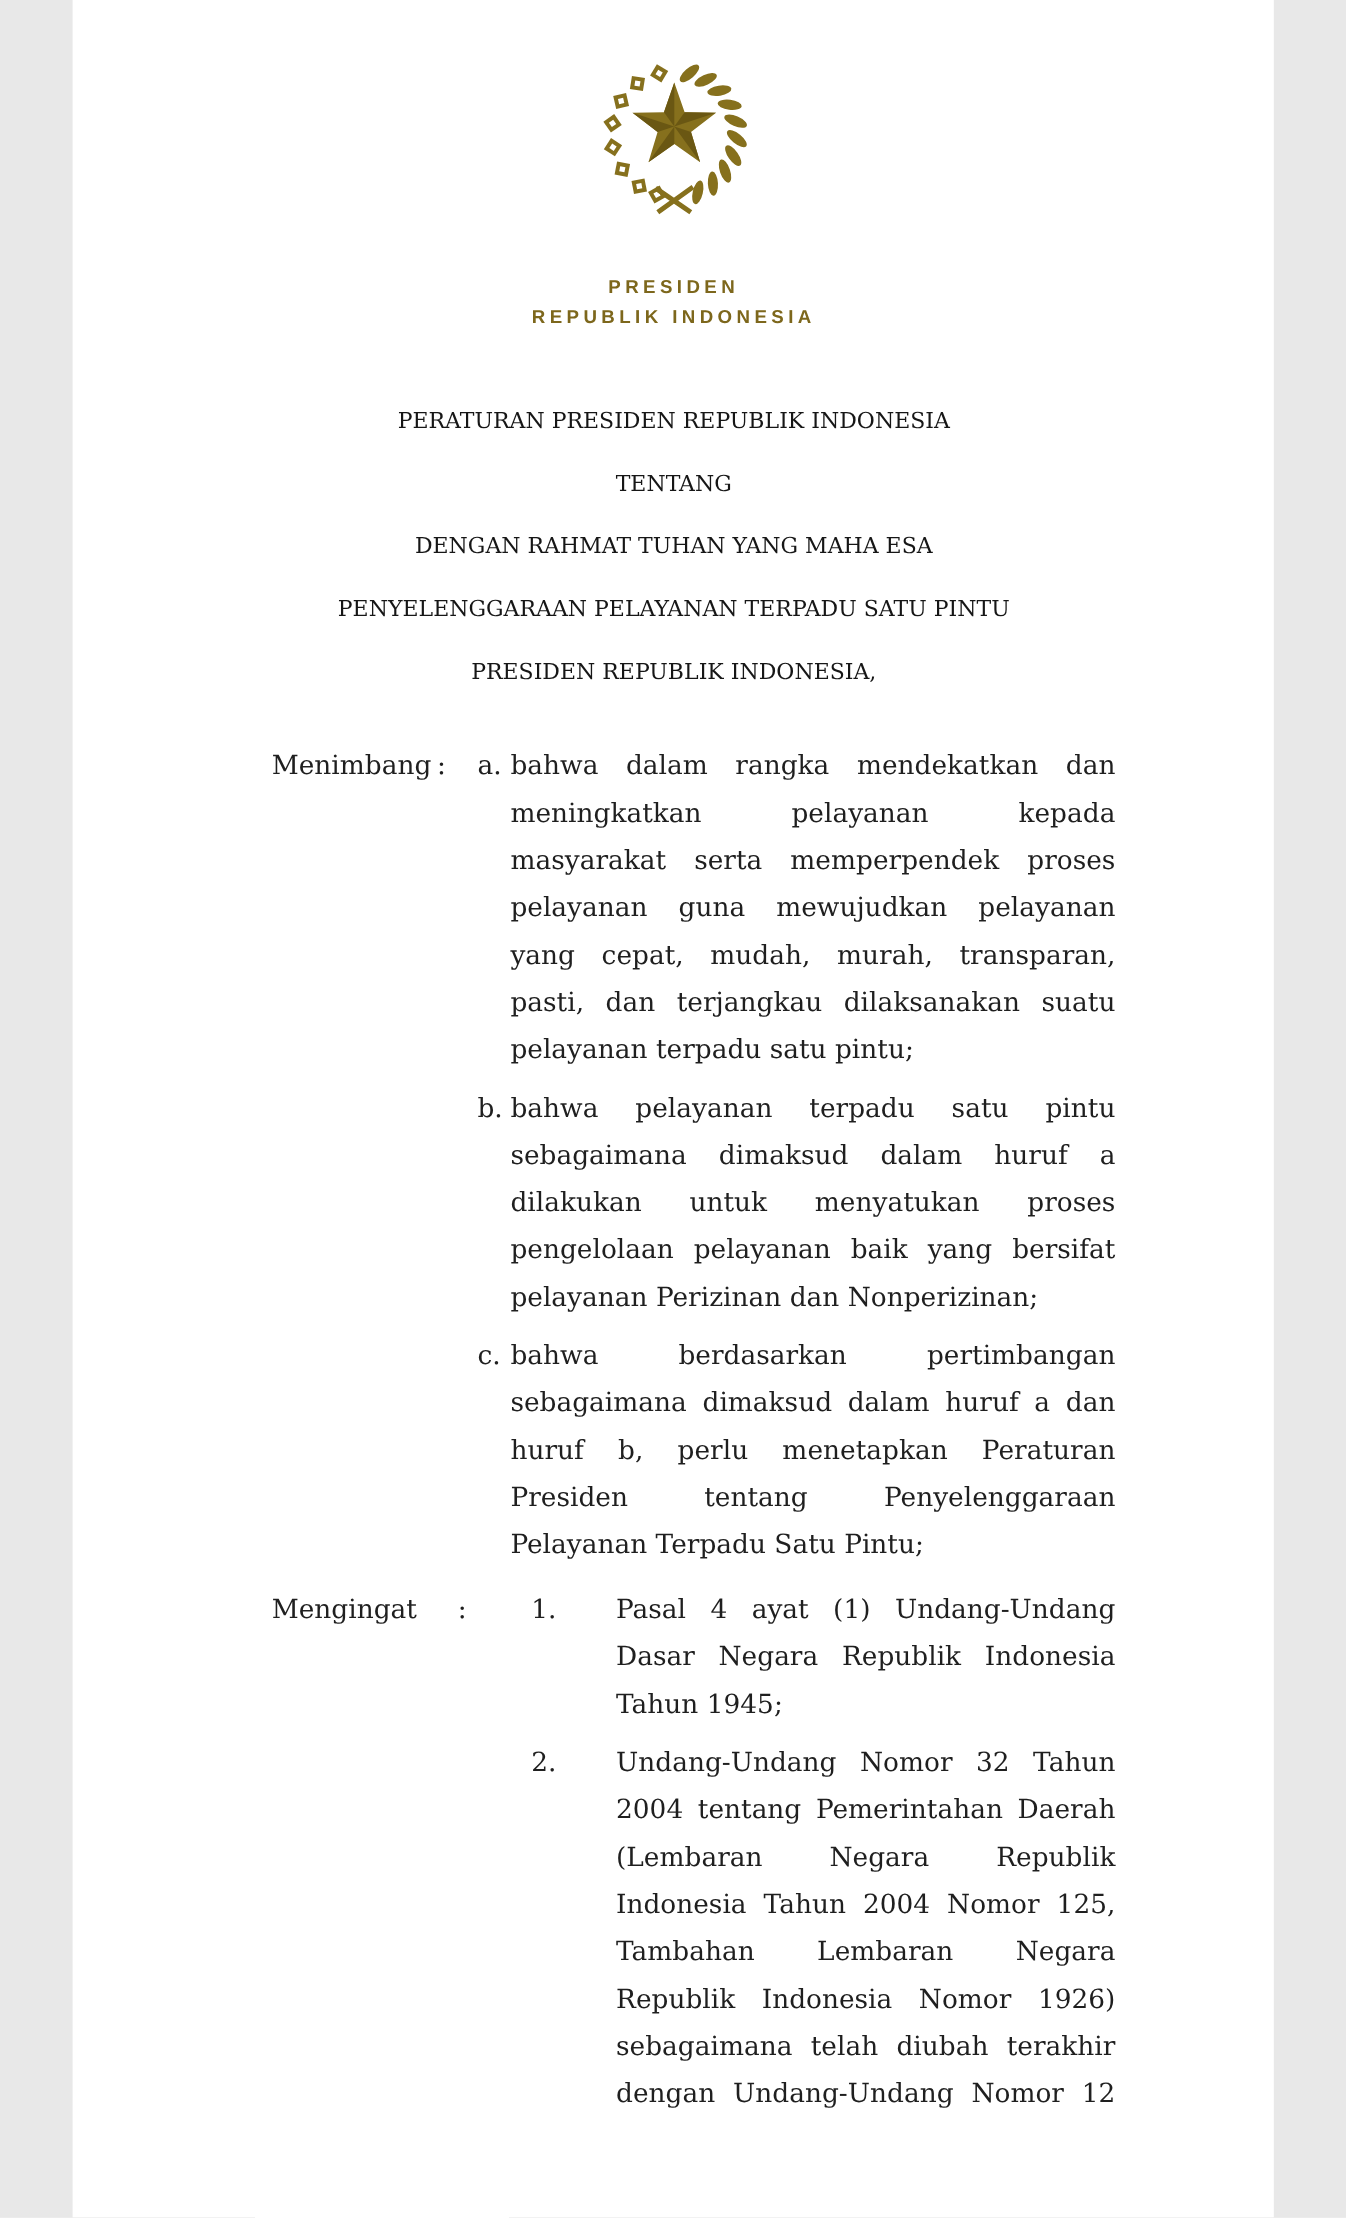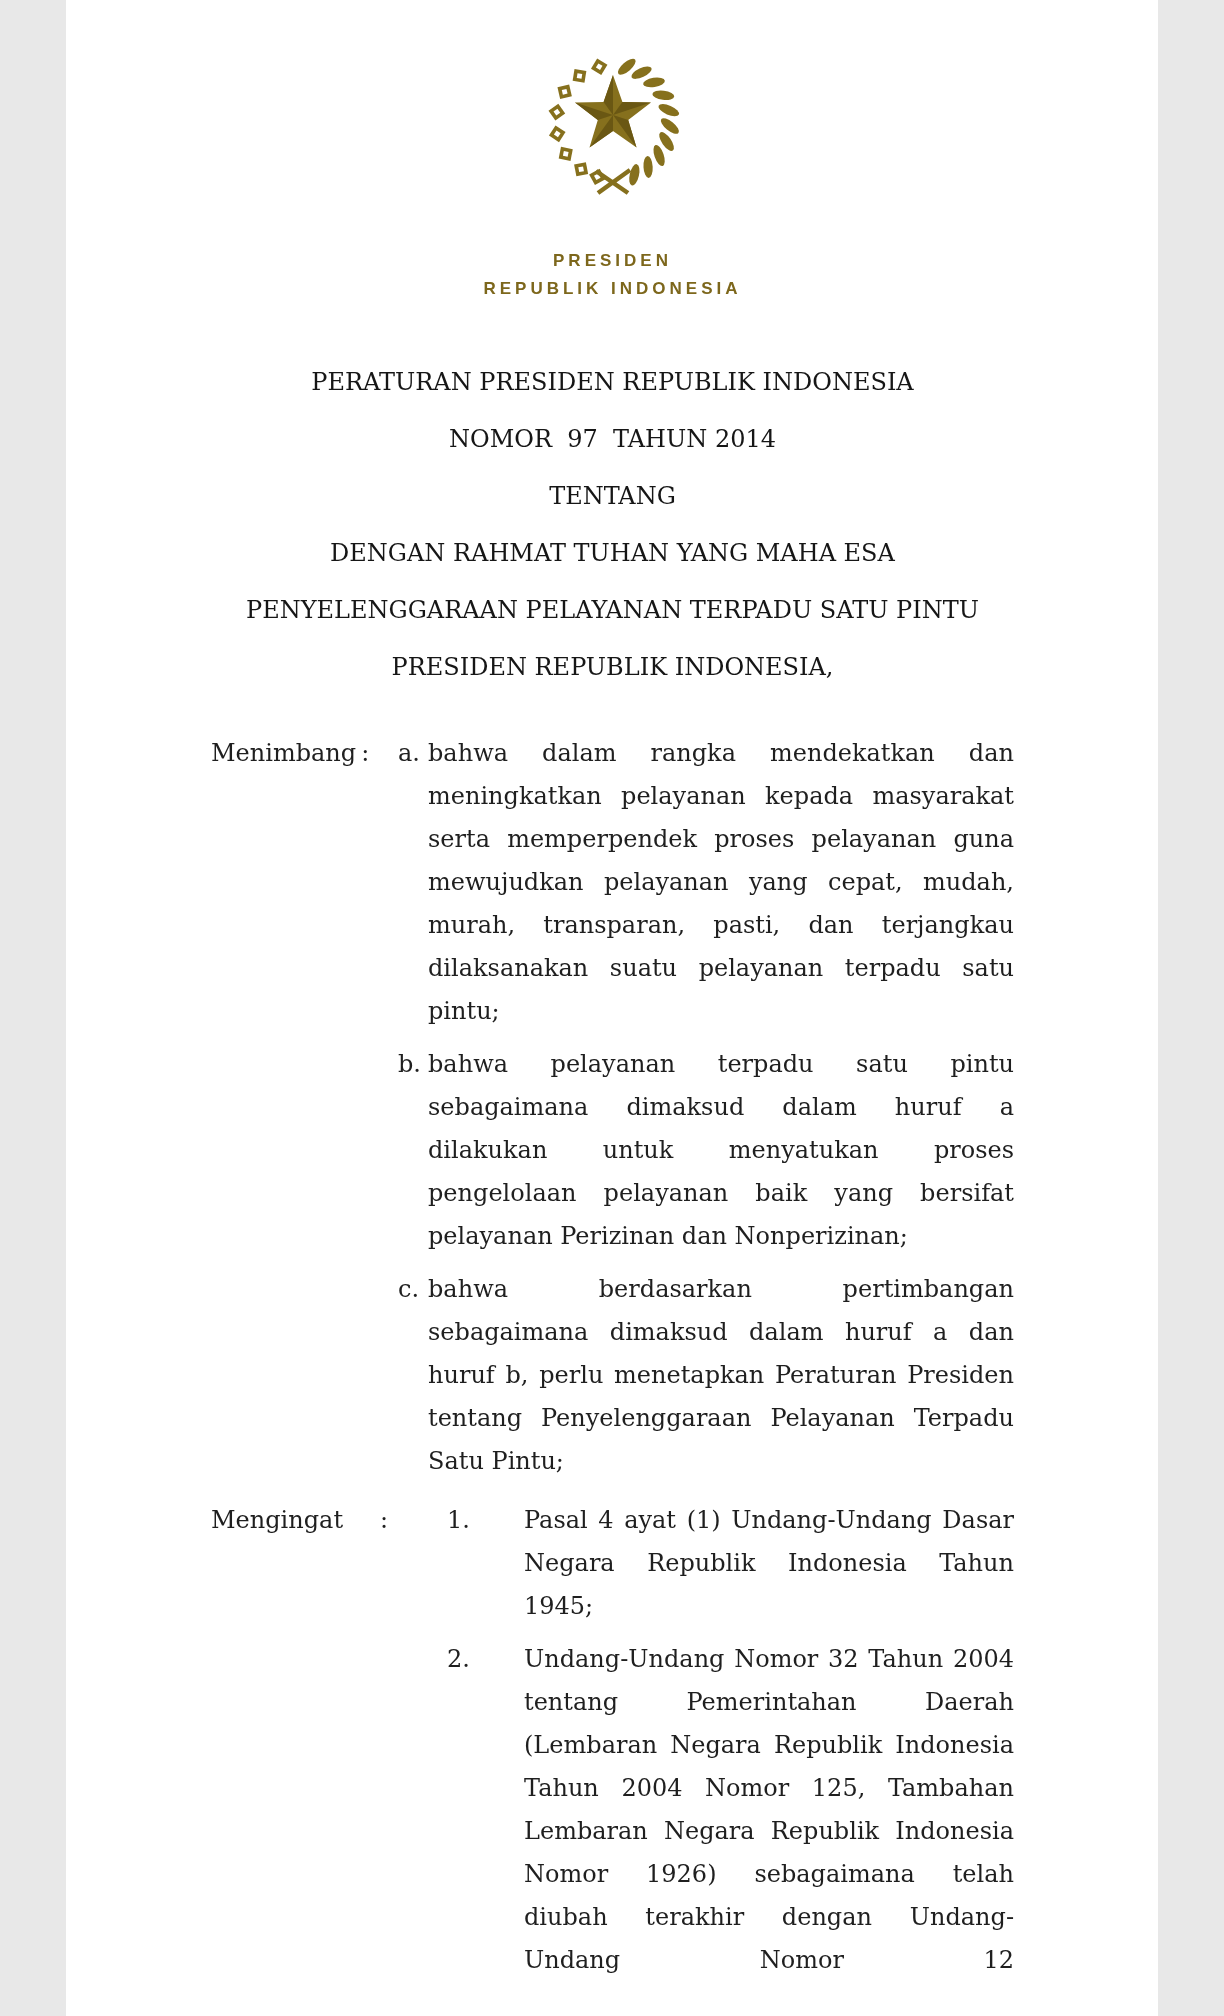--- a/index.html
+++ b/index.html
@@ -26,28 +26,28 @@
     line-height: 22px;
     letter-spacing: 4px;
     color: #7d671c;
   }
   .letterhead-line1 { margin-top: 44px; }
   .letterhead-line2 { margin-top: 6px; }
   
   .title-block { margin-top: 54px; }
   .title-line {
     text-align: center;
-    font-size: 24px;
+    font-size: 20px;
     line-height: 57px;
     white-space: pre-wrap;
     color: #161616;
   }
   
   .doc-body { margin-top: 36px; font-size: 24px; }
-  .sec .row { display: grid; }
+  .sec .row { display: grid; margin-left: 36px; }
   .sec-menimbang .row { grid-template-columns: 187px 30px 1fr; }
   .sec-mengingat .row { grid-template-columns: 196px 37px 1fr; gap: 40px; }
   .row + .row { margin-top: 10px; }
   .sec-mengingat { margin-top: 16px; }
   .label-cell, .marker-cell, .text-cell { line-height: 43px; }
   .colon-menimbang { margin-left: 5px; }
   .colon-mengingat { margin-left: 37px; }
   .text-cell { text-align: justify; }
   .text-cell.force-last { text-align-last: justify; }
   
@@ -147,21 +147,20 @@
 
         <path d="M65 151 L97 128 M63 129 L95 151" stroke="#86701d" stroke-width="4.5" fill="none"></path>
       </g>
     </svg>
     <div class="letterhead-line1">PRESIDEN</div>
     <div class="letterhead-line2">REPUBLIK INDONESIA</div>
   </div>
 
   <div class="title-block">
     <div class="title-line">PERATURAN PRESIDEN REPUBLIK INDONESIA</div>
-    <div class="title-line">NOMOR  97  TAHUN 2014</div>
     <div class="title-line">TENTANG</div>
     <div class="title-line">DENGAN RAHMAT TUHAN YANG MAHA ESA</div>
     <div class="title-line">PENYELENGGARAAN PELAYANAN TERPADU SATU PINTU</div>
     <div class="title-line">PRESIDEN REPUBLIK INDONESIA,</div>
   </div>
 
   <div class="doc-body">
 
     <section class="sec sec-menimbang">
       <div class="row">

